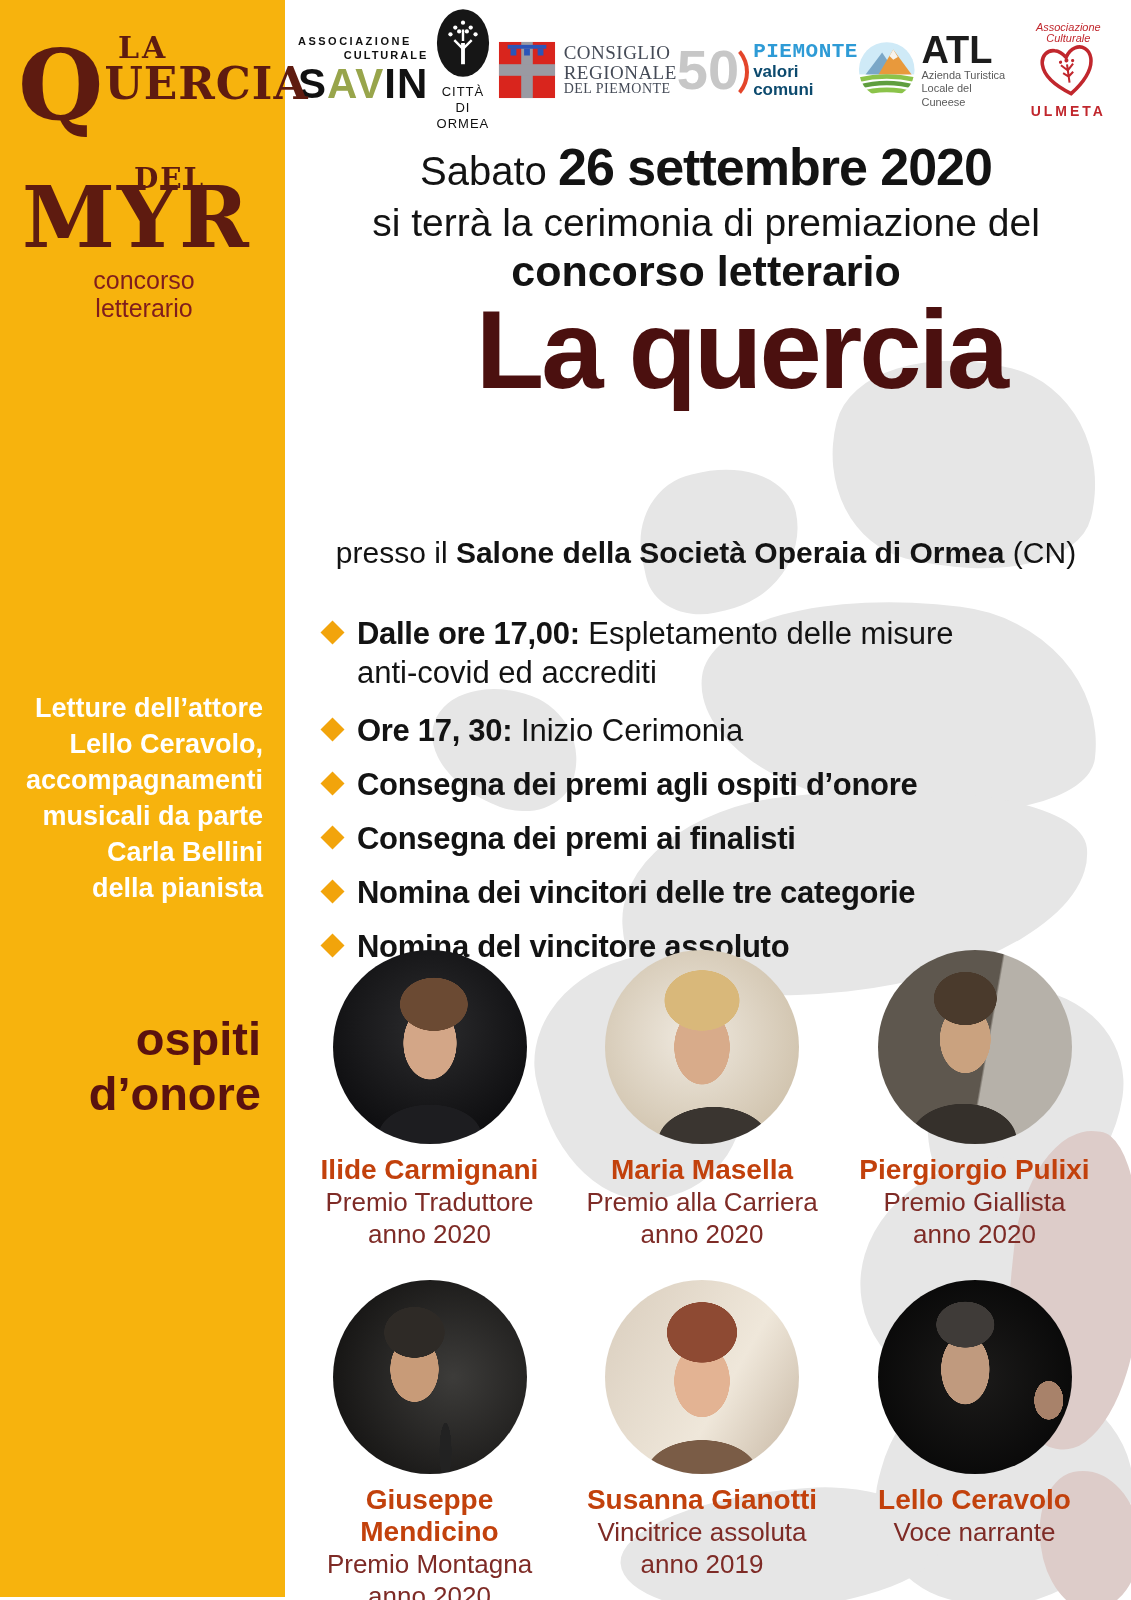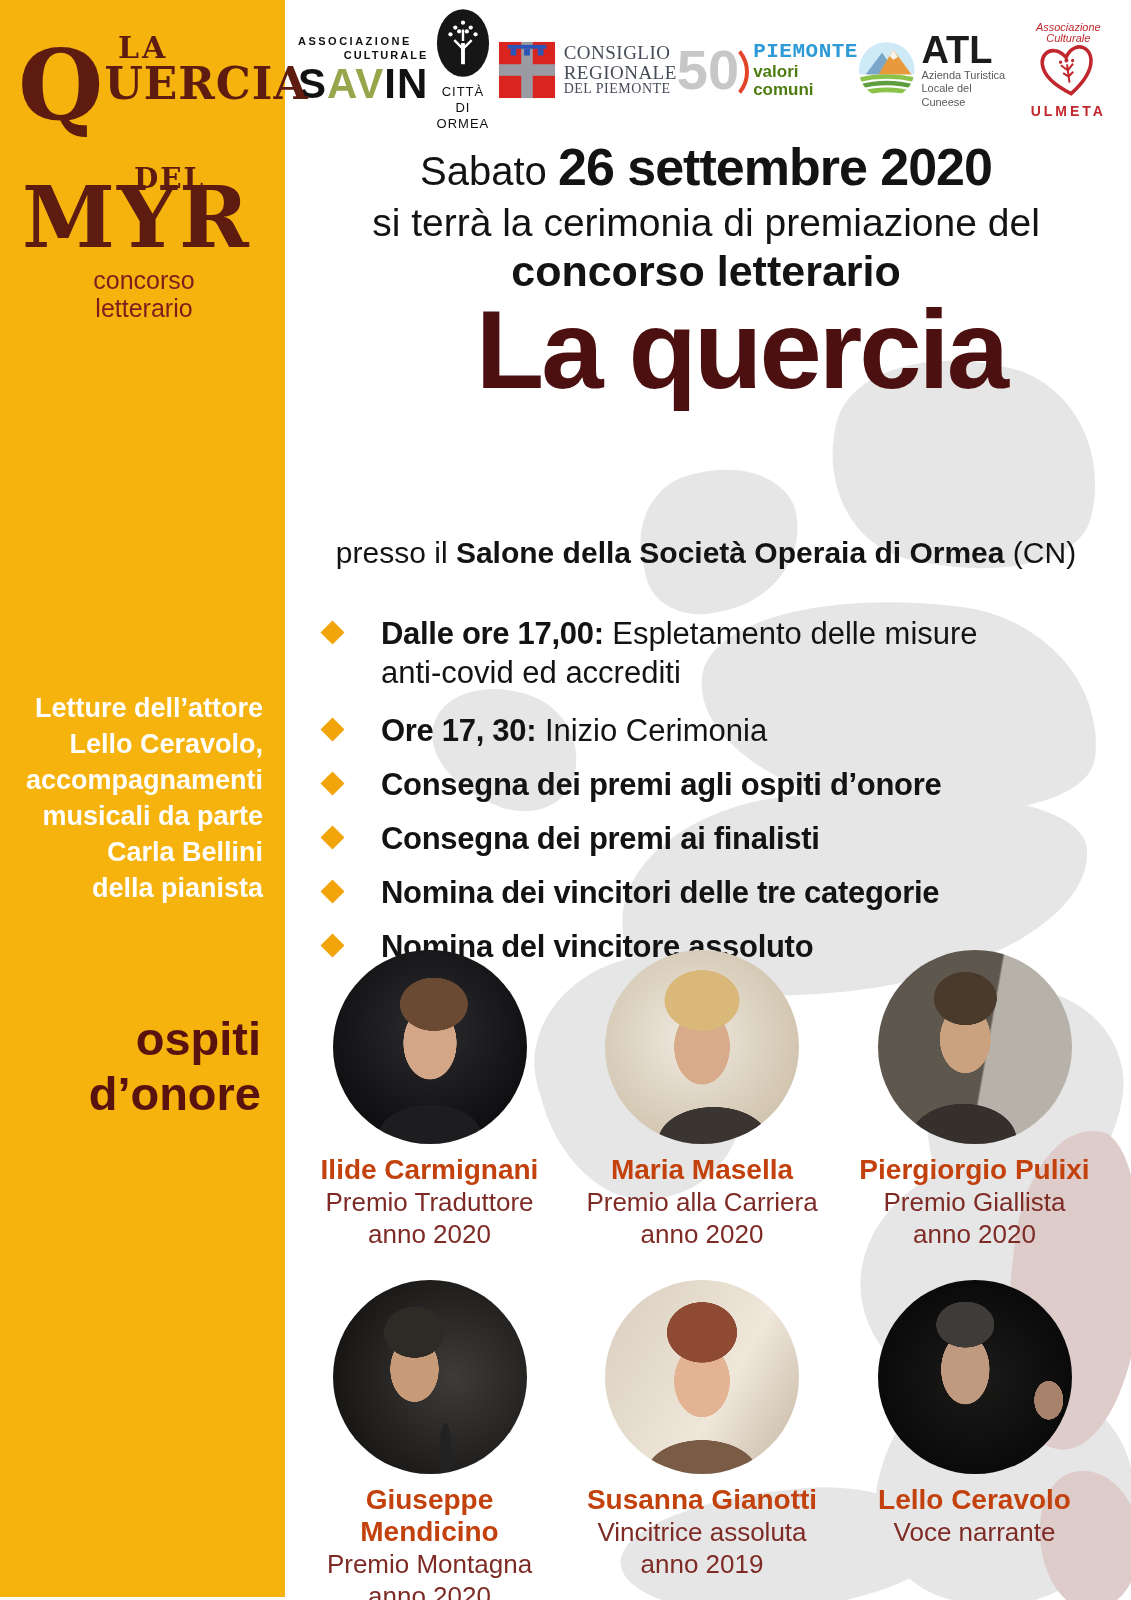--- a/index.html
+++ b/index.html
@@ -39,41 +39,41 @@
   .consiglio svg{margin-right:8px;}
   .cons-text{font-family:"Liberation Serif",serif;color:#454b57;line-height:1.02;}
   .cons-l1,.cons-l2{font-size:19px;letter-spacing:.5px;}
   .cons-l3{font-size:14px;letter-spacing:.5px;}
   .fifty{}
   .fifty-num{position:relative;font-size:56px;font-weight:bold;color:#c7c7c7;line-height:1;margin-right:14px;}
   .fifty-num::after{content:"";position:absolute;right:-10px;top:0px;width:44px;height:52px;
                     border:4px solid transparent;border-right-color:#E4452A;border-radius:50%;}
   .fifty-text{line-height:1.05;}
   .pie{font-size:21px;font-weight:bold;color:#2E9BD6;letter-spacing:.5px;font-family:Liberation Mono, monospace;}
-  .val{font-size:17px;font-weight:bold;color:#4d7c0f;}
+  .val{font-size:17px;font-weight:bold;color:#0c4a6e;}
   .atl svg{margin-right:6px;}
   .atl-word{font-size:38px;font-weight:bold;color:#1c1c1c;line-height:1;}
   .atl-cap{font-size:11px;color:#5a5a5a;line-height:1.2;}
   .ulmeta{display:block;text-align:center;color:#C1272D;}
   .ulm-top{font-size:11px;font-style:italic;line-height:1;}
   .ulm-bottom{font-size:14px;font-weight:bold;letter-spacing:3px;line-height:1;}
   
   .head{position:absolute;left:300px;top:136px;width:812px;text-align:center;z-index:1;color:#131313;}
   .head-l1{font-size:40px;line-height:1.2;}
   .head-l1 b{font-size:52px;letter-spacing:-1px;}
   .head-l2{font-size:39px;line-height:1.2;margin-top:2px;}
   .head-l3{font-size:43px;font-weight:bold;line-height:1.15;}
   
   .big-title{position:absolute;left:330px;top:298px;width:736px;text-align:right;z-index:1;
              color:#4B100F;font-weight:bold;font-size:112px;line-height:103px;letter-spacing:-3px;}
   .bt1{padding-right:60px;}
   .venue{position:absolute;left:300px;top:536px;width:812px;text-align:center;font-size:30px;z-index:1;color:#131313;}
   
   .schedule{position:absolute;left:322px;top:614px;width:660px;z-index:1;}
-  .item{display:flex;margin-bottom:15px;gap:24px;}
+  .item{display:flex;margin-bottom:15px;}
   .diamond{flex:none;width:17px;height:17px;background:#F2A40B;transform:rotate(45deg);
            margin:10px 16px 0 2px;}
   .item-text{font-size:31px;line-height:39px;color:#131313;}
   .item-text b{letter-spacing:-.3px;}
   .item0{margin-bottom:19px;}
   
   .guest-grid{position:absolute;left:302px;top:950px;width:800px;z-index:1;
               display:flex;flex-wrap:wrap;justify-content:space-between;row-gap:30px;}
   .guest{width:255px;display:flex;flex-direction:column;align-items:center;text-align:center;}
   .pic{width:194px;height:194px;border-radius:50%;flex:none;}

